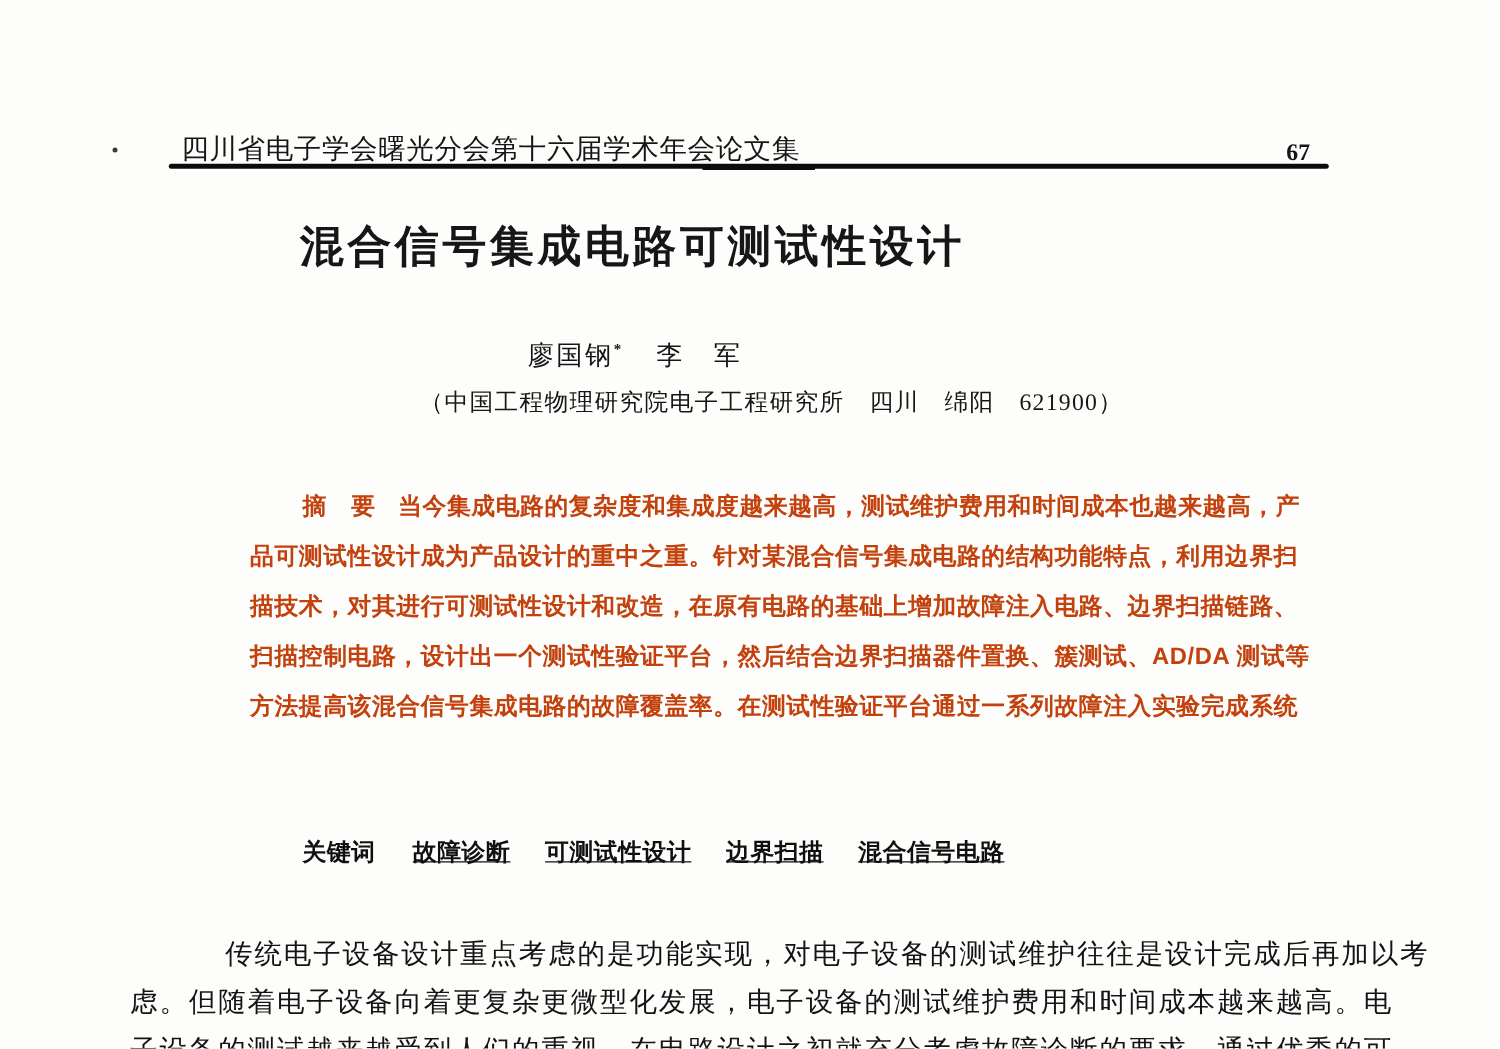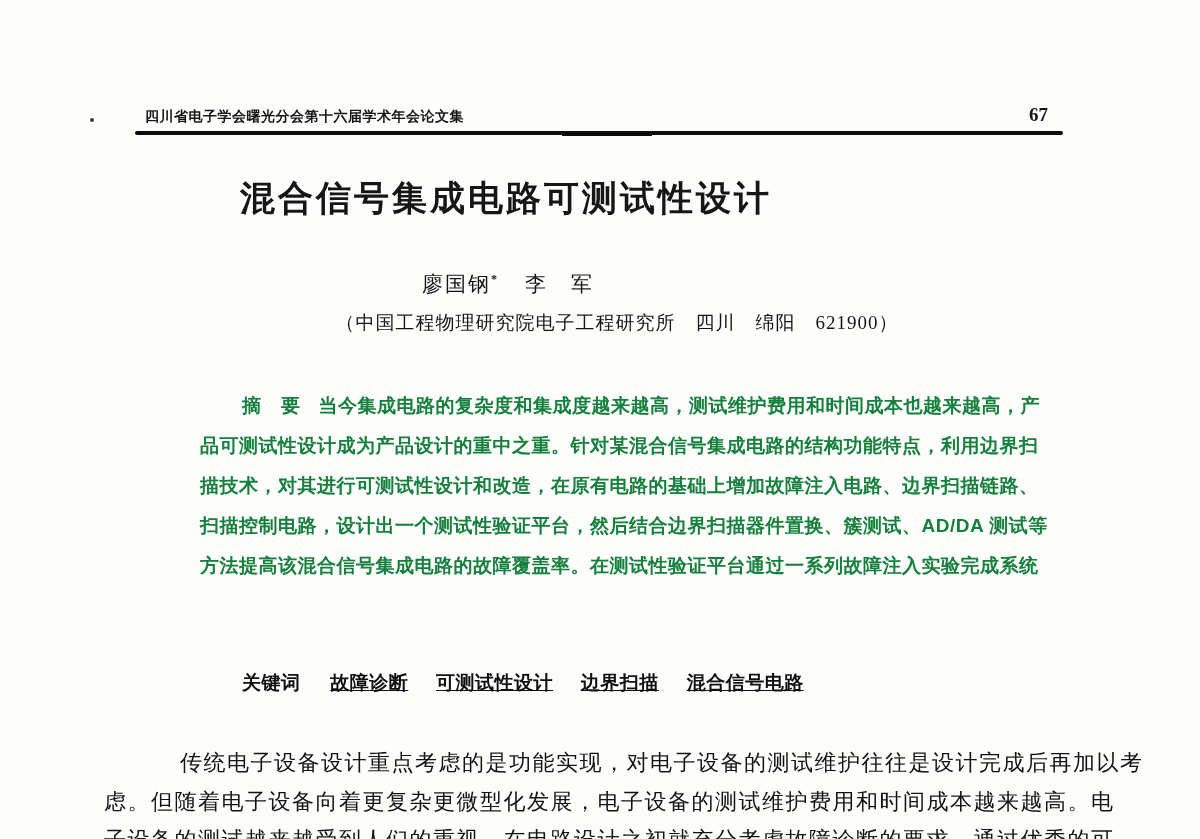--- a/index.html
+++ b/index.html
@@ -22,22 +22,22 @@
     position: absolute;
     left: 145px;
     top: 104px;
     width: 903px;
     display: flex;
     justify-content: space-between;
     align-items: flex-end;
   }
   .journal {
     font-family: "Liberation Sans", sans-serif;
-    font-weight: bold;
-    font-size: 14px;
+    font-weight: normal;
+    font-size: 22px;
     letter-spacing: 0.5px;
     white-space: nowrap;
   }
   .pagenum {
     font-family: "Liberation Serif", serif;
     font-weight: bold;
     font-size: 19px;
   }
   .rule {
     position: absolute;
@@ -120,21 +120,21 @@
   .abstract {
     position: absolute;
     left: 200px;
     top: 386px;
     width: 830px;
     font-family: "Liberation Sans", sans-serif;
     font-weight: bold;
     font-size: 19px;
     line-height: 40px;
     letter-spacing: 0.5px;
-    color: #15803d;
+    color: #c2410c;
   }
   .abs-line {
     white-space: nowrap;
   }
   .abs-line.indent {
     padding-left: 42px;
   }
   .abs-label {
     margin-right: 18px;
   }

